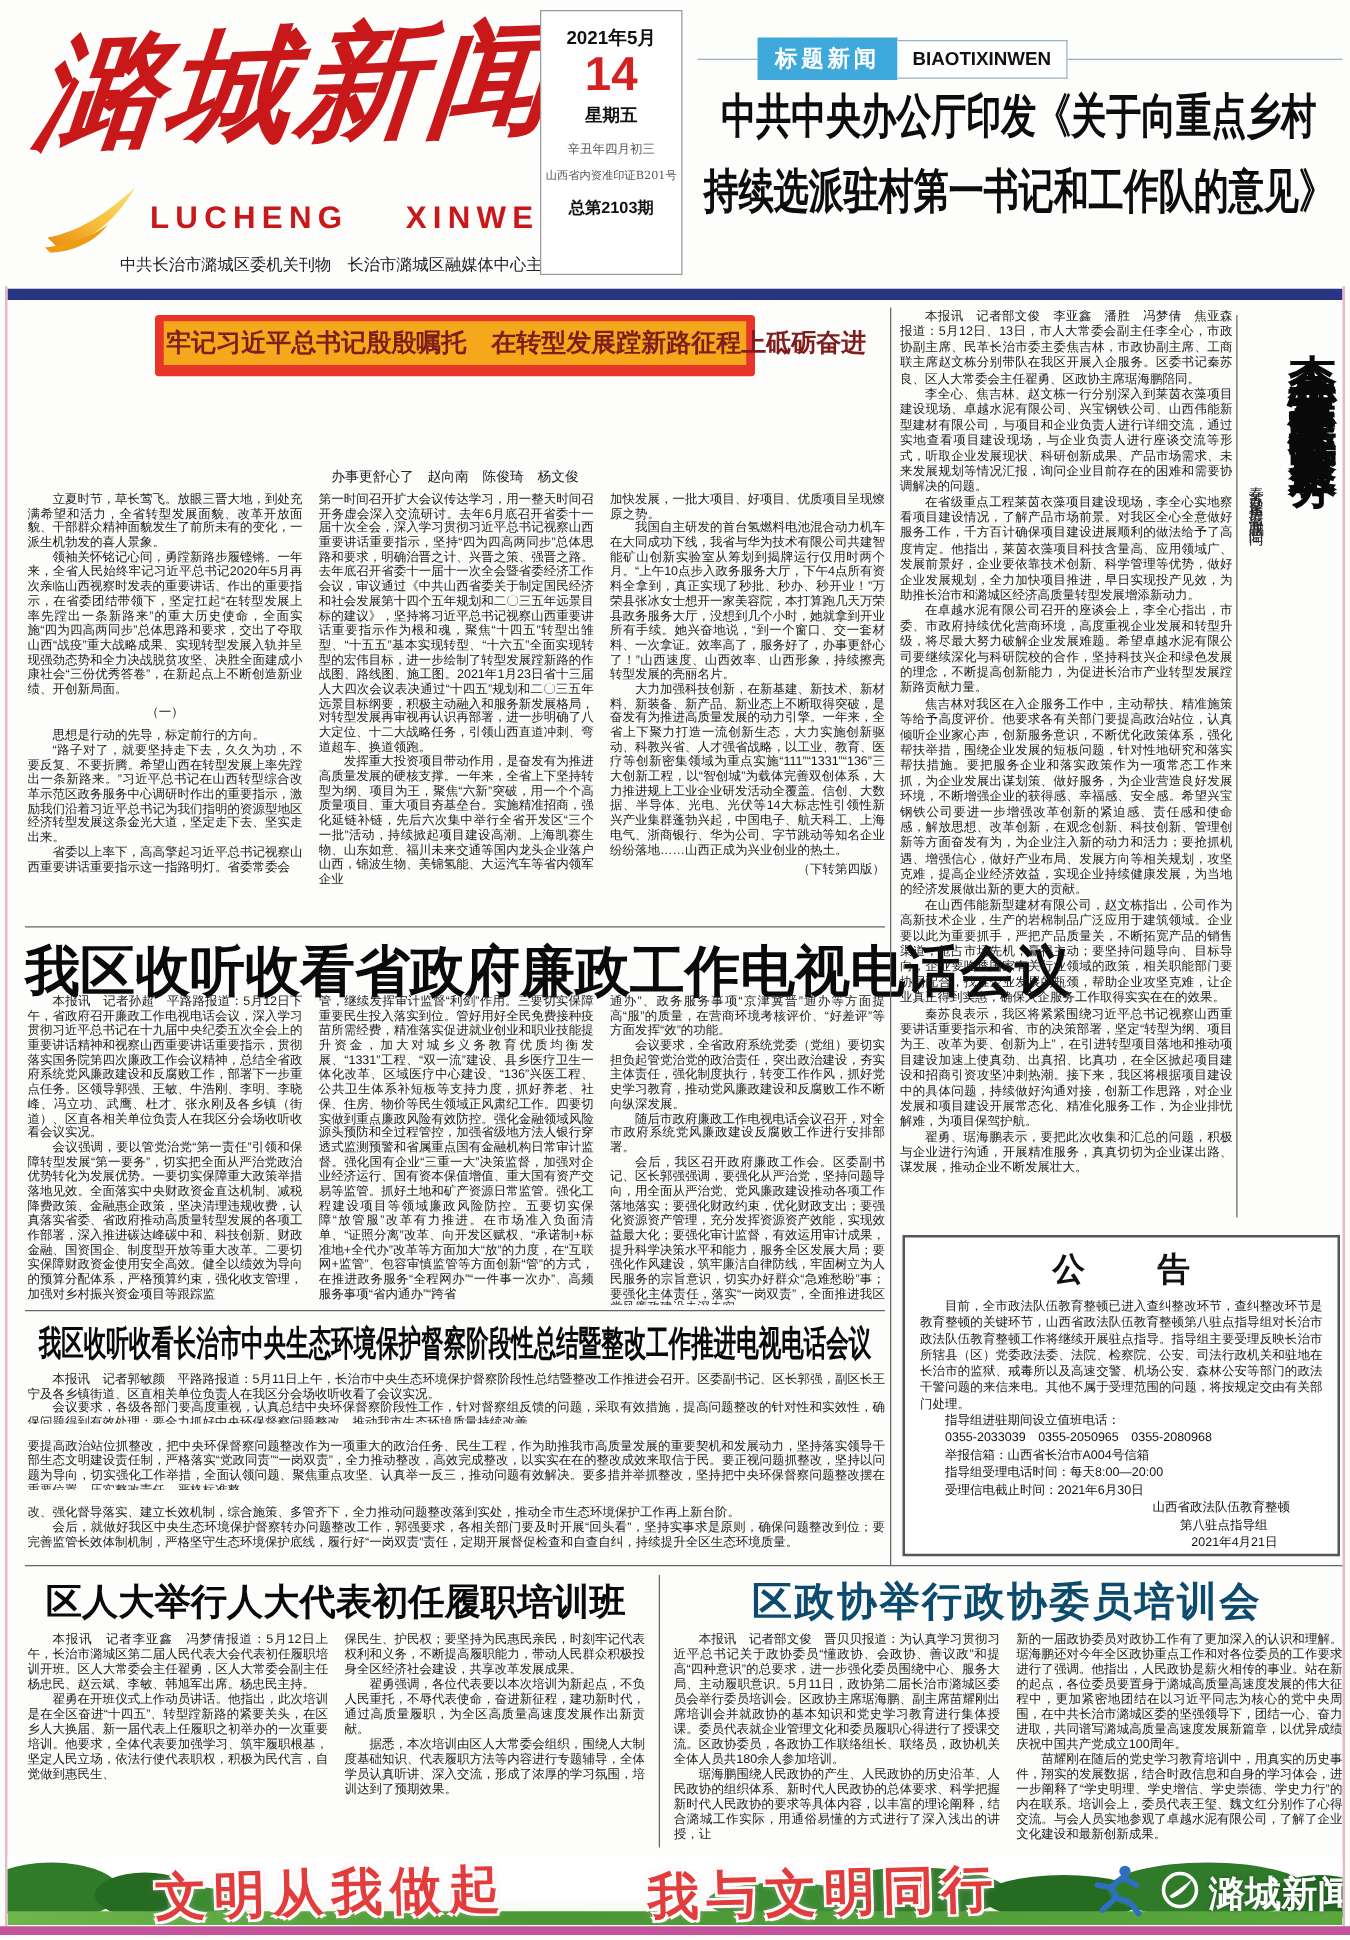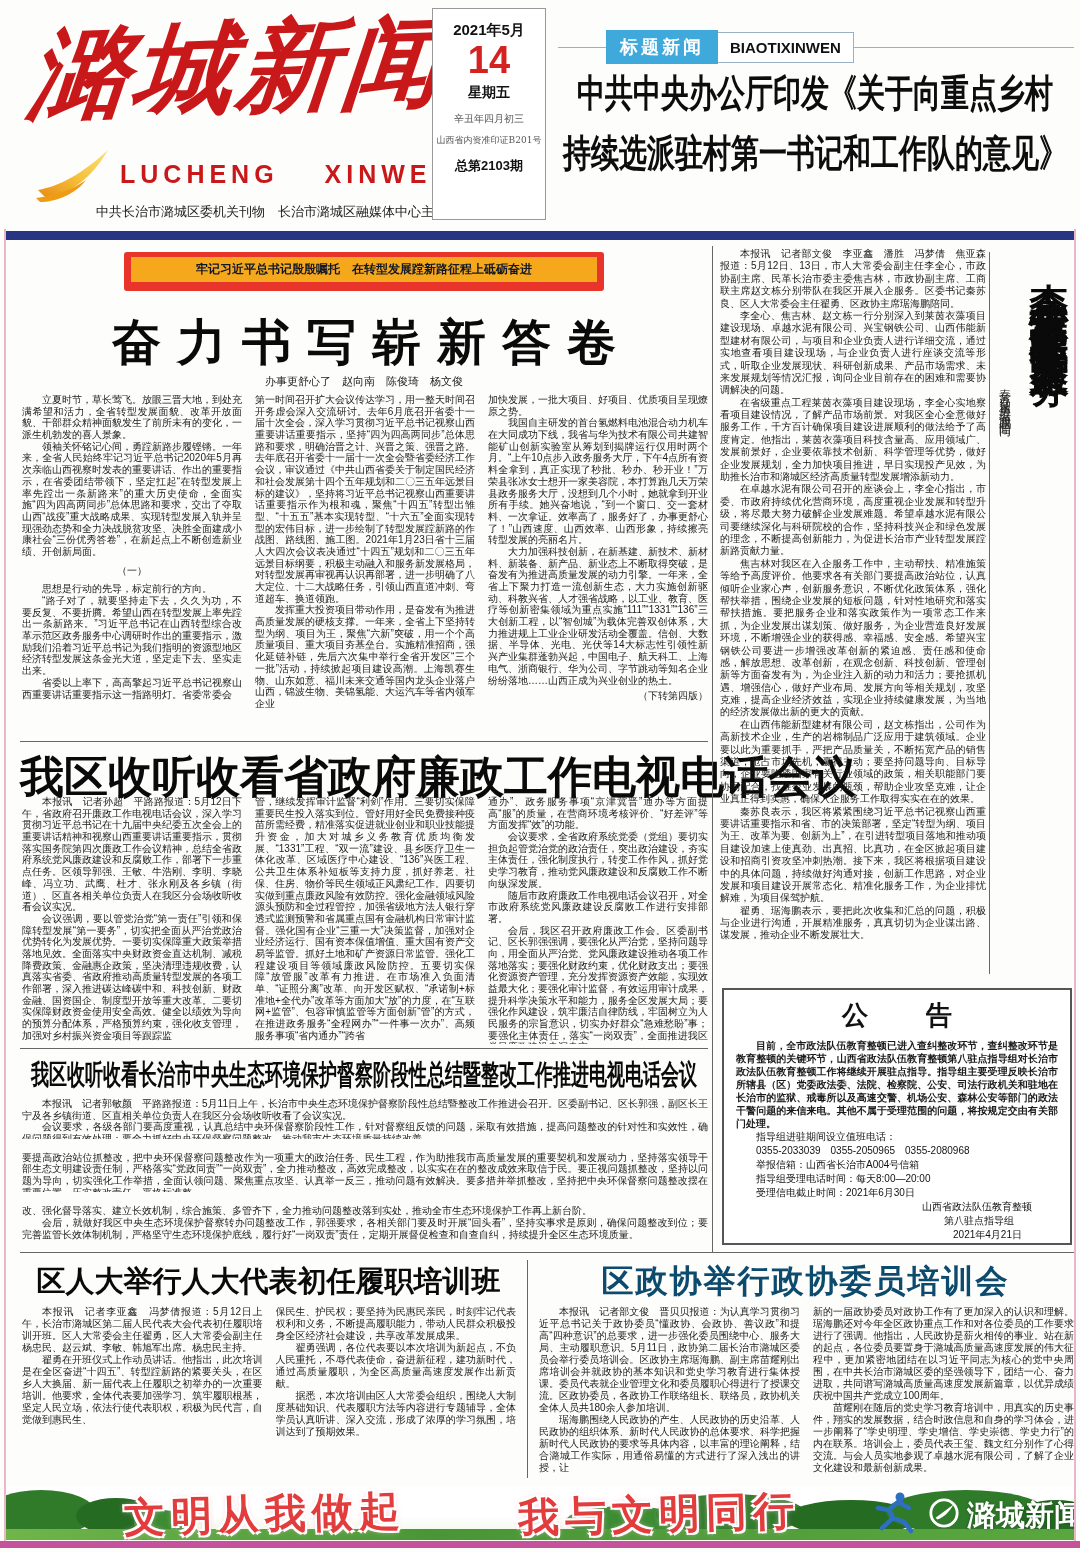--- a/index.html
+++ b/index.html
@@ -33,21 +33,21 @@
   .bluebar{position:absolute;left:6px;top:231px;width:1068px;height:9px;background:#283583;}
   
   .hrule,.vrule{position:absolute;background:#666;}
   .hrule{height:1px;}
   .vrule{width:1px;}
   .pinkline{position:absolute;background:#eab6c9;width:2px;}
   .magenta{position:absolute;left:0;top:1541px;width:1080px;height:7px;background:#c4539c;}
   
   .ribbon{position:absolute;left:124px;top:252px;width:480px;background:#e8342a;
           padding:5px 7px 9px 7px;border-radius:3px;box-sizing:border-box;}
-  .ribbon-in{background:#f6a81c;color:#0f172a;font-weight:900;font-size:12px;text-align:center;
+  .ribbon-in{background:#f6a81c;color:#7f1d1d;font-weight:900;font-size:20px;text-align:center;
              padding:4px 2px;white-space:nowrap;}
   .lead-h{position:absolute;left:20px;top:310px;width:688px;text-align:center;font-size:49px;
           font-weight:900;letter-spacing:16px;text-indent:16px;white-space:nowrap;color:#0a0a0a;}
   .lead-by{position:absolute;left:20px;top:374px;width:688px;text-align:center;font-size:11px;color:#222;}
   .cols{display:flex;gap:13px;overflow:hidden;position:absolute;}
   .col{flex:1;overflow:hidden;}
   .bodytext p{margin:0;text-indent:2em;text-align:justify;color:#1a1a1a;}
   .cont > div > p:first-child, .cont > p:first-child{text-indent:0;}
   .lead-cols{left:22px;top:394px;width:686px;height:344px;font-size:10px;line-height:1.17;}
   .section-mark{text-align:center;margin:7px 0;font-size:10px;}
@@ -64,21 +64,21 @@
           font-size:10px;line-height:1.24;}
   .v-strip{position:absolute;left:994px;top:252px;width:82px;height:716px;}
   .v-head{position:absolute;right:0;top:0;writing-mode:vertical-rl;font-size:39px;font-weight:900;
           letter-spacing:5px;height:716px;color:#0a0a0a;}
   .v-by{position:absolute;left:2px;top:128px;writing-mode:vertical-rl;font-size:12px;
         letter-spacing:4px;color:#222;}
   
   .gg-box{position:absolute;left:722px;top:988px;width:350px;height:257px;border:2px solid #555;
           box-sizing:border-box;padding:6px 12px;overflow:hidden;background:#fff;}
   .gg-title{text-align:center;font-size:26px;font-weight:900;letter-spacing:16px;text-indent:16px;margin:2px 0 6px;}
-  .gg-body{font-size:10px;line-height:1.3;font-weight:bold;}
+  .gg-body{font-size:10px;line-height:1.3;}
   .gg-line{font-size:10px;line-height:1.4;padding-left:2em;}
   .gg-sign{font-size:10px;line-height:1.4;text-align:right;padding-right:26px;}
   
   .bl-h{position:absolute;left:20px;top:1262px;width:497px;text-align:center;font-size:29px;
         font-weight:900;white-space:nowrap;color:#0a0a0a;}
   .bl-cols{left:22px;top:1306px;width:494px;height:172px;font-size:10px;line-height:1.2;}
   .br-h{position:absolute;left:537px;top:1260px;width:537px;text-align:center;font-size:32px;
         font-weight:900;white-space:nowrap;letter-spacing:2px;color:#0c4a6e;}
   .br-cols{left:539px;top:1306px;width:535px;height:172px;font-size:10px;line-height:1.2;}
   
@@ -136,21 +136,20 @@
   <div class="tn" style="top:68px;">中共中央办公厅印发《关于向重点乡村</div>
   <div class="tn" style="top:128px;">持续选派驻村第一书记和工作队的意见》</div>
 
   <div class="bluebar"></div>
   <div class="pinkline" style="left:4px;top:229px;height:1312px;"></div>
   <div class="pinkline" style="left:1074px;top:229px;height:1312px;"></div>
 
   <div class="ribbon">
     <div class="ribbon-in">牢记习近平总书记殷殷嘱托　在转型发展蹚新路征程上砥砺奋进</div>
   </div>
-  <div class="lead-h">奋力书写崭新答卷</div>
   <div class="lead-by">办事更舒心了　赵向南　陈俊琦　杨文俊</div>
 
   <div class="cols lead-cols bodytext">
     <div class="col">
       <div>
           <p>立夏时节，草长莺飞。放眼三晋大地，到处充满希望和活力，全省转型发展面貌、改革开放面貌、干部群众精神面貌发生了前所未有的变化，一派生机勃发的喜人景象。</p>
           <p>领袖关怀铭记心间，勇蹚新路步履铿锵。一年来，全省人民始终牢记习近平总书记2020年5月再次亲临山西视察时发表的重要讲话、作出的重要指示，在省委团结带领下，坚定扛起“在转型发展上率先蹚出一条新路来”的重大历史使命，全面实施“四为四高两同步”总体思路和要求，交出了夺取山西“战疫”重大战略成果、实现转型发展入轨并呈现强劲态势和全力决战脱贫攻坚、决胜全面建成小康社会“三份优秀答卷”，在新起点上不断创造新业绩、开创新局面。</p>
         </div>
       <div class="section-mark">（一）</div>
       <div>

